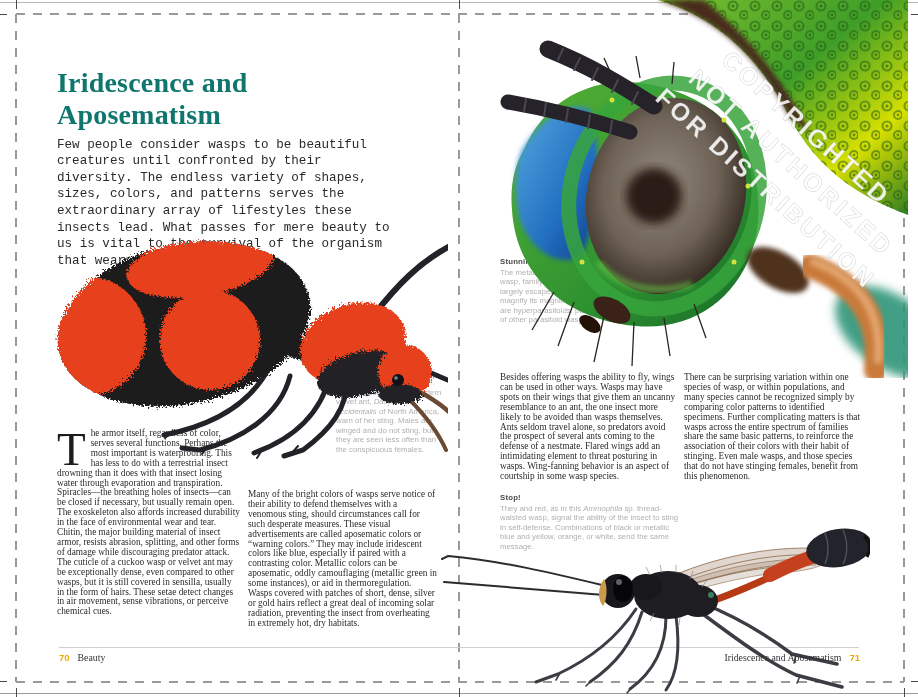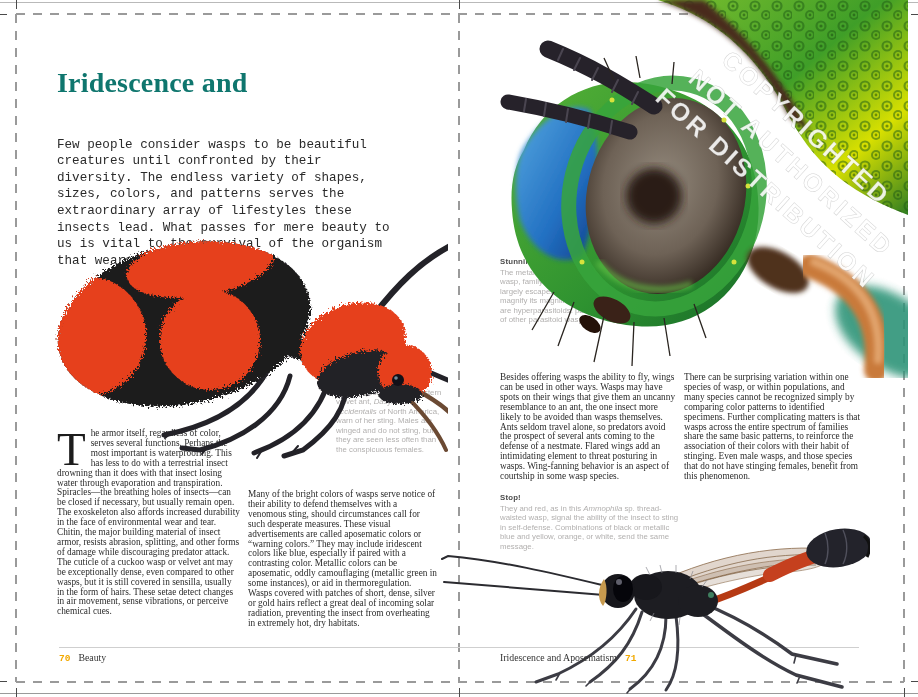--- a/index.html
+++ b/index.html
@@ -24,23 +24,23 @@
   .dropcap{float:left;font-size:47px;line-height:38px;padding:1px 5px 0 0;font-weight:400;color:#1c1c1c;}
   
   .caption{position:absolute;font-family:"Liberation Sans",sans-serif;font-size:7.8px;line-height:9.5px;color:#b2b0af;}
   .caption .cap-title{display:block;font-weight:700;color:#4c4c4c;margin-bottom:1px;letter-spacing:.2px;}
   .cap-hard{left:336px;top:377px;width:110px;}
   .cap-stunning{left:500px;top:257px;width:116px;}
   .cap-stop{left:500px;top:493px;width:186px;}
   
   .footer-rule{position:absolute;left:59px;top:647px;width:800px;height:1px;background:#cfcfcf;z-index:1;}
   .footer{position:absolute;top:652px;font-size:9.8px;color:#333;z-index:4;}
-  .footer .pnum{font-family:Liberation Mono, monospace;font-weight:700;font-size:9.5px;color:#F2A900;}
+  .footer .pnum{font-family:Liberation Sans, sans-serif;font-weight:700;font-size:9.5px;color:#F2A900;}
   .footer-left{left:59px;}
-  .footer-right{left:500px;width:360px;}
+  .footer-right{left:500px;width:360px;text-align:right;}
   .footer-left .pnum{margin-right:8px;}
   .footer-right .pnum{margin-left:8px;}
   
   .art{position:absolute;z-index:2;}
   svg text.wm{font-family:"Liberation Sans",sans-serif;font-weight:700;font-size:25px;letter-spacing:3px;
     fill:rgba(255,255,255,0.88);stroke:rgba(80,80,80,0.25);stroke-width:.5px;}
 </style>
 </head>
 <body>
 
@@ -59,20 +59,21 @@
   <div class="tick" style="left:16px;top:688px;width:1px;height:9px"></div>
   <div class="tick" style="left:459px;top:688px;width:1px;height:9px"></div>
   <div class="tick" style="left:904px;top:688px;width:1px;height:9px"></div>
   <div class="tick" style="left:0;top:14px;width:7px;height:1px"></div>
   <div class="tick" style="left:911px;top:14px;width:7px;height:1px"></div>
   <div class="tick" style="left:0;top:681px;width:7px;height:1px"></div>
   <div class="tick" style="left:911px;top:681px;width:7px;height:1px"></div>
 
   <h1 class="page-title">
     <span>Iridescence and</span><br>
+    <span>Aposematism</span>
   </h1>
 
   <p class="intro">Few people consider wasps to be beautiful creatures until confronted by their diversity. The endless variety of shapes, sizes, colors, and patterns serves the extraordinary array of lifestyles these insects lead. What passes for mere beauty to us is vital to the survival of the organism that wears the exoskeleton.</p>
 
   <svg class="art" style="left:48px;top:224px" width="400" height="240" viewBox="0 0 400 240">
     <defs>
       <filter id="fur" x="-15%" y="-15%" width="130%" height="130%">
         <feTurbulence type="fractalNoise" baseFrequency="0.55" numOctaves="2" result="n"></feTurbulence>
         <feDisplacementMap in="SourceGraphic" in2="n" scale="9"></feDisplacementMap>
       </filter>

